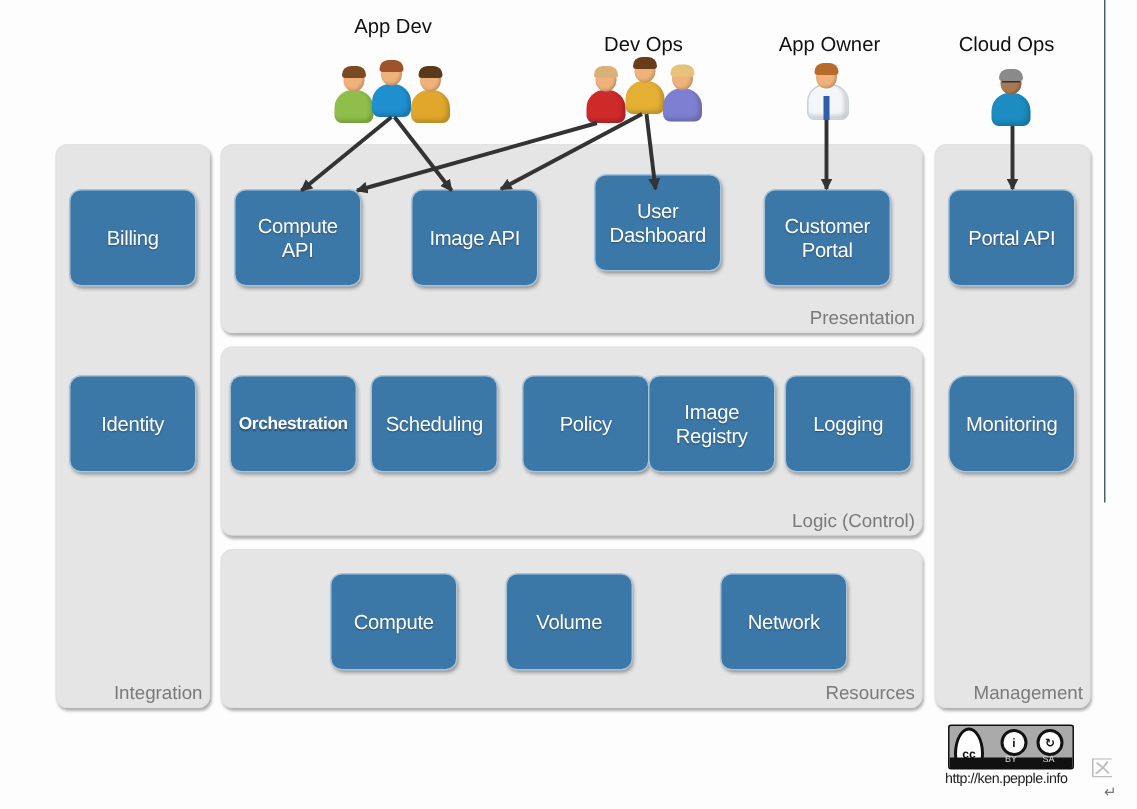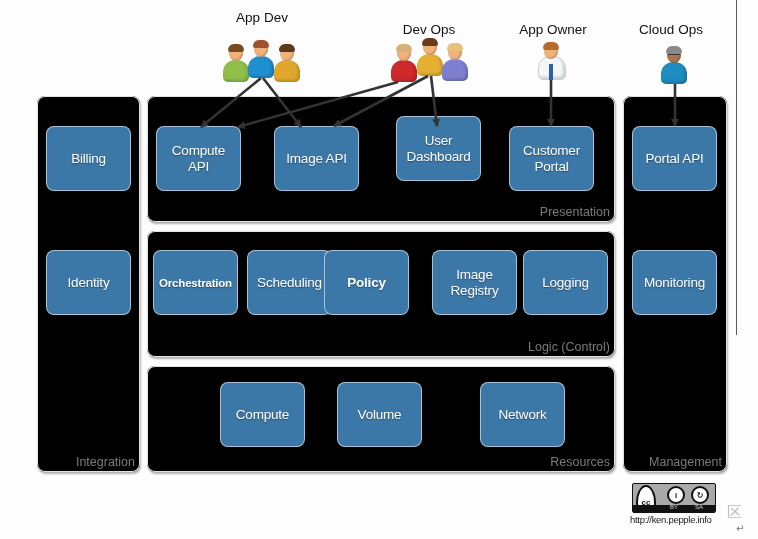--- a/index.html
+++ b/index.html
@@ -1,19 +1,19 @@
 <!DOCTYPE html>
 <html><head>
 <meta charset="utf-8">
 <style>
   html, body { margin:0; padding:0; }
   body { width:758px; height:539px; background:#fdfdfd; position:relative; overflow:hidden;
          font-family:"Liberation Sans", "DejaVu Sans", sans-serif; }
   .actor-label { position:absolute; font-size:13.5px; color:#111; transform:translateX(-50%); white-space:nowrap; }
-  .panel { position:absolute; background:#000000; border-radius:8px;
+  .panel { position:absolute; background:#e5e5e5; border-radius:8px;
            box-shadow: 1px 2px 2px rgba(0,0,0,0.30), inset 0 0 0 1px #e2e2e2; }
   .panel-label { position:absolute; right:5px; bottom:3px; font-size:12.5px; color:#7a7a7a; white-space:nowrap; }
   .box { position:absolute; width:83px; height:63px; background:#3b77a7; border-radius:7px;
          box-shadow: 0 0 0 1px #a8c3d8, 1px 2px 3px rgba(0,0,0,0.45);
          display:flex; align-items:center; justify-content:center; text-align:center;
          color:#fff; font-size:13.5px; line-height:16px; letter-spacing:-0.2px;
          text-shadow:0 1px 1px rgba(0,0,0,0.35); white-space:pre-line; cursor:pointer; }
   .box.small { font-size:11.5px;font-weight:bold; }
   .person { position:absolute; width:26px; height:44px; transform:translateX(-50%); }
   .person .body { position:absolute; left:0; bottom:0; width:26px; height:22px; border-radius:12px 12px 5px 5px;
@@ -110,31 +110,31 @@
 <div class="box" style="left:157px; top:127px;">Compute
 API</div>
 <div class="box" style="left:275px; top:127px;">Image API</div>
 <div class="box" style="left:397px; top:117px;">User
 Dashboard</div>
 <div class="box" style="left:510px; top:127px;">Customer
 Portal</div>
 
 <div class="box small" style="left:154px; top:251px;">Orchestration</div>
 <div class="box" style="left:248px; top:251px;">Scheduling</div>
-<div class="box" style="left:325px; top:251px;font-weight:bold;">Policy</div>
+<div class="box" style="left:349px; top:251px;">Policy</div>
 <div class="box" style="left:433px; top:251px;">Image
 Registry</div>
 <div class="box" style="left:524px; top:251px;">Logging</div>
 
 <div class="box" style="left:221px; top:383px;">Compute</div>
 <div class="box" style="left:338px; top:383px;">Volume</div>
 <div class="box" style="left:481px; top:383px;">Network</div>
 
 <div class="box" style="left:633px; top:127px;">Portal API</div>
-<div class="box" style="left:633px; top:251px;">Monitoring</div>
+<div class="box" style="left:633px; top:251px;border-radius:11px;">Monitoring</div>
 
 <svg class="arrows" width="758" height="539">
   <defs>
     <marker id="ah" markerWidth="8" markerHeight="8" refX="7" refY="4" orient="auto" markerUnits="userSpaceOnUse">
       <path d="M0,0 L8,4 L0,8 Z" fill="#333"></path>
     </marker>
   </defs>
   <g id="arrow-group">
       <line x1="261" y1="78" x2="201" y2="127" stroke="#333333" stroke-width="2.6" marker-end="url(#ah)"></line>
       <line x1="263" y1="78" x2="301" y2="127" stroke="#333333" stroke-width="2.6" marker-end="url(#ah)"></line>

